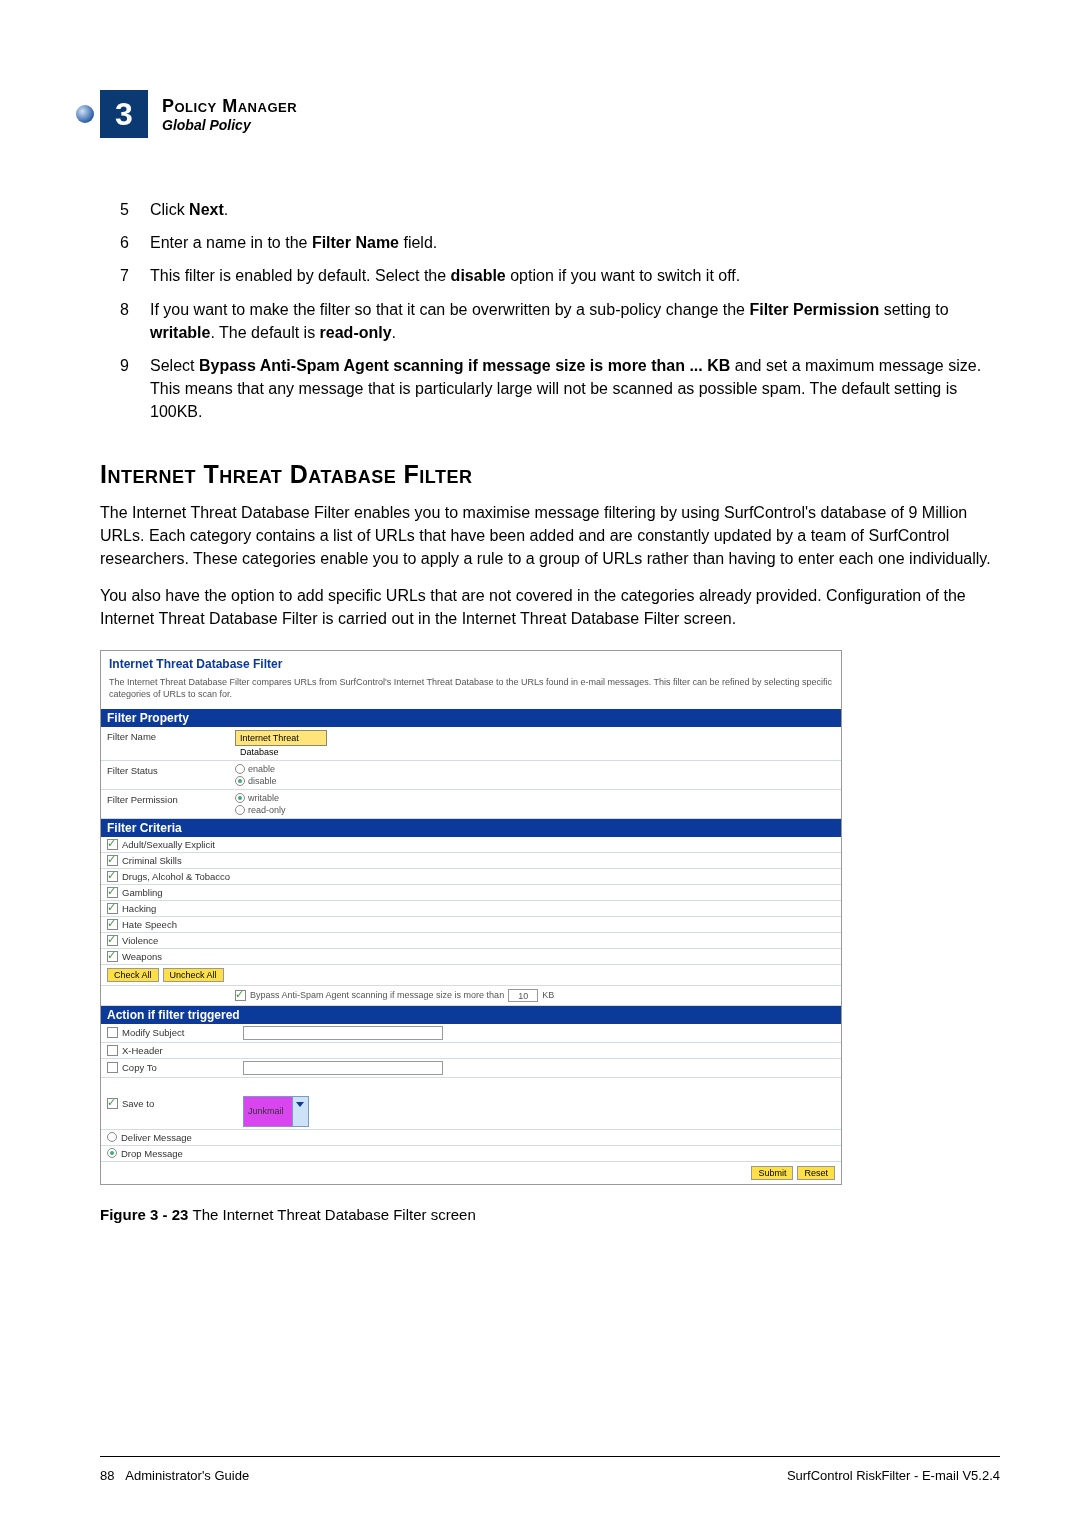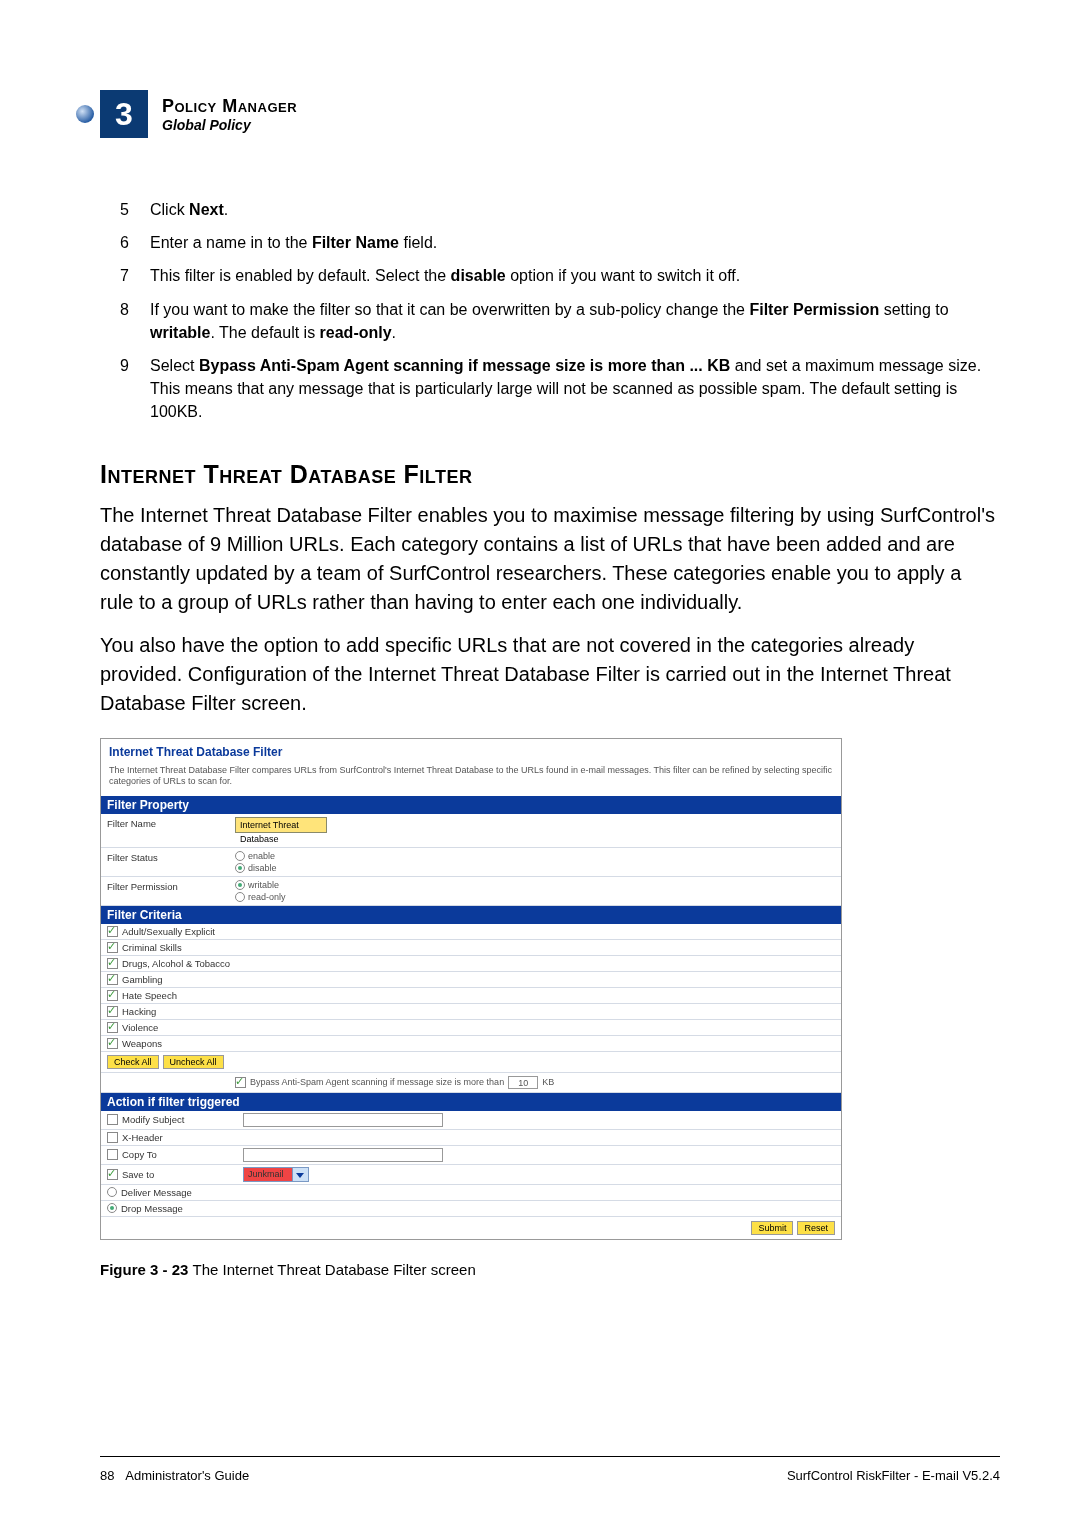--- a/index.html
+++ b/index.html
@@ -53,21 +53,21 @@
   .step-text { flex: 1; }
   .section-heading {
     font-variant: small-caps;
     font-weight: bold;
     font-size: 25px;
     margin-top: 36px;
     margin-bottom: 12px;
     letter-spacing: 0.5px;
   }
   .body-para {
-    font-size: 20px;
+    font-size: 16px;
     line-height: 1.45;
     margin-bottom: 14px;
   }
   .b { font-weight: bold; }
 
   
   .figure-wrap { margin-top: 20px; margin-bottom: 14px; }
   .shot {
     border: 1px solid #999;
     width: 742px;
@@ -160,22 +160,22 @@
     border-bottom:1px solid #d5dbe5;
     padding:2px 6px;
     display:flex; align-items:center; gap:8px;
     font-size:9.5px; color:#333;
   }
   .act-label { display:flex; align-items:center; gap:4px; width:128px; flex:0 0 128px;}
   .wide-in {
     border:1px solid #999; height:14px; width:200px; display:inline-block;
   }
   .sel-box {
-    border:1px solid #7a99c4; height:15px; width:66px; display:inline-flex;
-    align-items:center; font-size:9px; padding:0 4px; position:relative; background:#ef4444;
+    border:1px solid #7a99c4; height:31px; width:66px; display:inline-flex;
+    align-items:center; font-size:9px; padding:0 4px; position:relative; background:#d946ef;margin-top:16px;
   }
   .sel-box::after{
     content:""; position:absolute; right:0; top:0; width:15px; height:100%;
     background:#cde1f7; border-left:1px solid #7a99c4;
   }
   .sel-box::before{
     content:""; position:absolute; right:4px; top:5px;
     border-left:4px solid transparent; border-right:4px solid transparent;
     border-top:5px solid #0b3a9b; z-index:1;
   }
@@ -291,25 +291,25 @@
           <div class="crit-row">
             <span class="cbx sel"></span>
             <span>Drugs, Alcohol &amp; Tobacco</span>
           </div>
           <div class="crit-row">
             <span class="cbx sel"></span>
             <span>Gambling</span>
           </div>
           <div class="crit-row">
             <span class="cbx sel"></span>
+            <span>Hacking</span>
+          </div>
+          <div class="crit-row">
+            <span class="cbx sel"></span>
             <span>Hate Speech</span>
-          </div>
-          <div class="crit-row">
-            <span class="cbx sel"></span>
-            <span>Hacking</span>
           </div>
           <div class="crit-row">
             <span class="cbx sel"></span>
             <span>Violence</span>
           </div>
           <div class="crit-row">
             <span class="cbx sel"></span>
             <span>Weapons</span>
           </div>
         </div>

